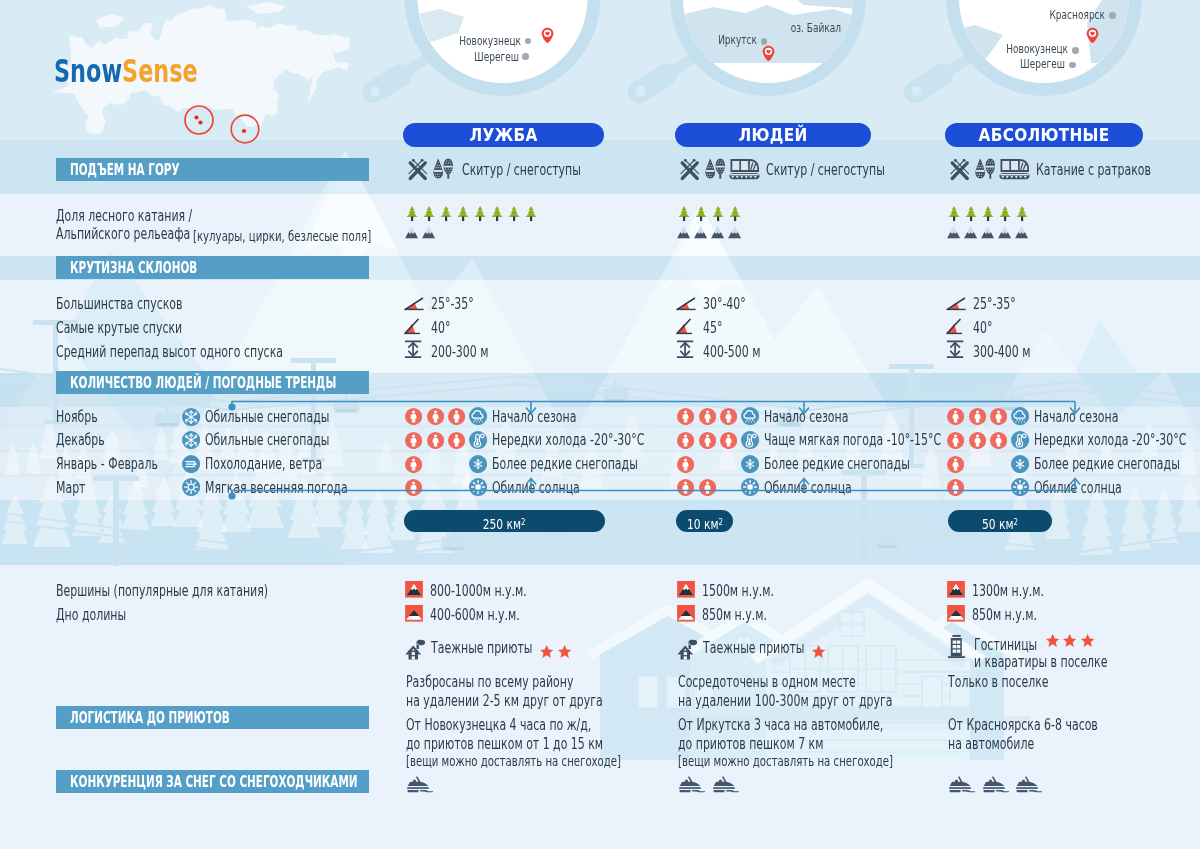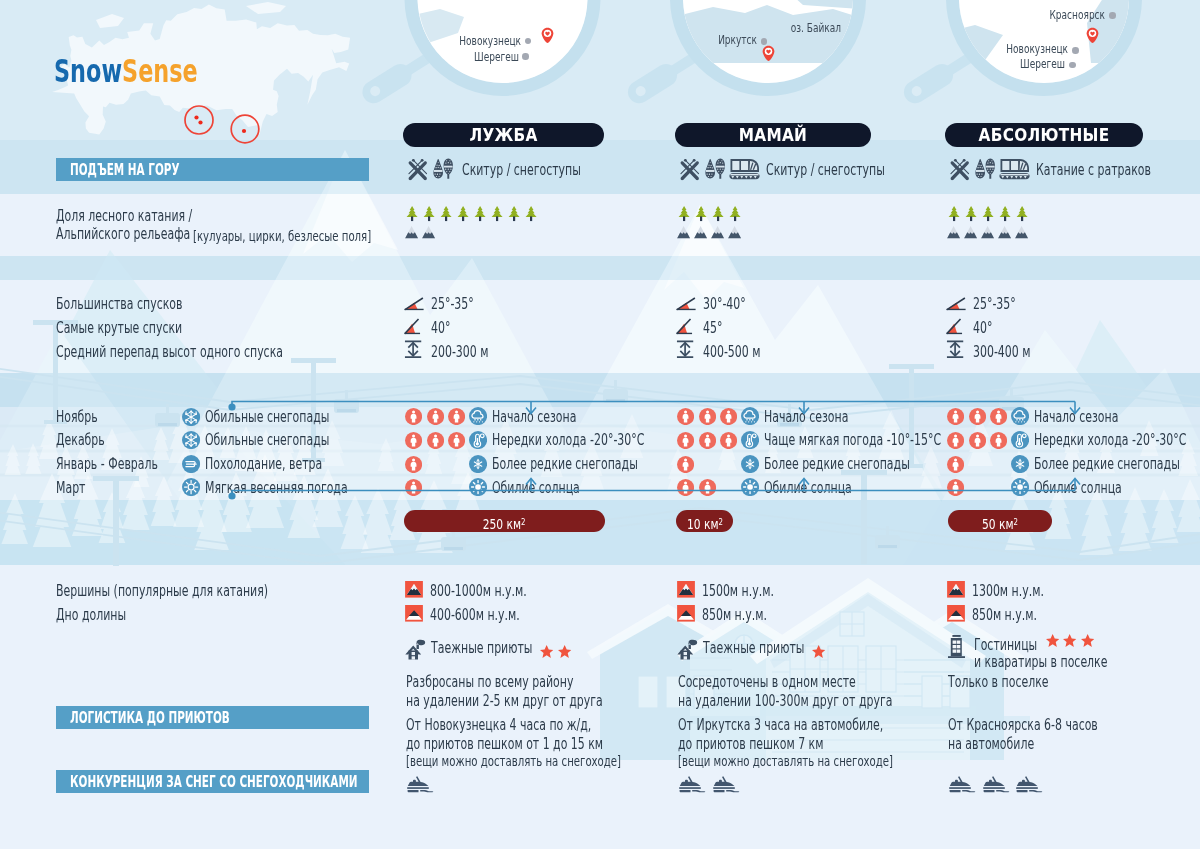--- a/index.html
+++ b/index.html
@@ -20,25 +20,25 @@
 
   
   .lab,.val{position:absolute;white-space:nowrap;font-size:15.5px;
        font-stretch:condensed;color:#2c3b4a;line-height:15.5px;
        transform:scaleX(0.785);transform-origin:left top;}
   .note{position:absolute;white-space:nowrap;font-size:14.4px;
        font-stretch:condensed;color:#2c3b4a;line-height:14.4px;
        transform:scaleX(0.785);transform-origin:left top;}
 
   
-  .redpill{position:absolute;height:24px;border-radius:12px;background:#0f172a;}
+  .redpill{position:absolute;height:24px;border-radius:12px;background:#1d4ed8;}
   .redpill > span{display:block;height:24px;line-height:25px;text-align:center;
         font-size:17px;font-weight:bold;font-stretch:condensed;color:#fff;
         letter-spacing:0.3px;}
-  .sizepill{position:absolute;height:22px;border-radius:11px;background:#7f1d1d;
+  .sizepill{position:absolute;height:22px;border-radius:11px;background:#0c4a6e;
         text-align:center;}
   .sizepill > span{display:inline-block;height:22px;line-height:23px;
         font-size:14.5px;font-stretch:condensed;color:#fff;
         transform:scaleX(0.82);transform-origin:center;}
   .sizepill sup{font-size:9.5px;vertical-align:4px;}
   .mlabel{position:absolute;white-space:nowrap;font-size:12.6px;line-height:12.6px;
         font-stretch:condensed;color:#3c4a58;
         transform:scaleX(0.795);transform-origin:right top;text-align:right;}
   .mdot{position:absolute;width:6.5px;height:6.5px;border-radius:50%;background:#a3a8b2;}
 
@@ -411,28 +411,34 @@
       <circle cx="65" cy="29" r="13.8" fill="none" stroke="#ee4437" stroke-width="1.7"></circle>
       <circle cx="16.5" cy="17.5" r="2.1" fill="#ee2a1c"></circle>
       <circle cx="20.5" cy="22.5" r="2.1" fill="#ee2a1c"></circle>
       <circle cx="64" cy="31" r="2.1" fill="#ee2a1c"></circle>
     </svg>
 
 <div class="redpill" style="left:403px;top:123px;width:201px">
       <span>ЛУЖБА</span>
     </div>
 <div class="redpill" style="left:675px;top:123px;width:196px">
-      <span>МАМАЙ</span>
+      <span>ЛЮДЕЙ</span>
     </div>
 <div class="redpill" style="left:945px;top:123px;width:198px">
       <span>АБСОЛЮТНЫЕ</span>
     </div>
 
 <div class="secbar" style="top:158px">
       <span>ПОДЪЕМ НА ГОРУ</span>
+    </div>
+<div class="secbar" style="top:256px">
+      <span>КРУТИЗНА СКЛОНОВ</span>
+    </div>
+<div class="secbar" style="top:371px">
+      <span>КОЛИЧЕСТВО ЛЮДЕЙ / ПОГОДНЫЕ ТРЕНДЫ</span>
     </div>
 <div class="secbar" style="top:706px">
       <span>ЛОГИСТИКА ДО ПРИЮТОВ</span>
     </div>
 <div class="secbar" style="top:770px">
       <span>КОНКУРЕНЦИЯ ЗА СНЕГ СО СНЕГОХОДЧИКАМИ</span>
     </div>
 
 <svg class="abs" style="left:406.5px;top:158.5px;width:21.5px;height:21.5px">
       <use href="#ic-skis"></use>

